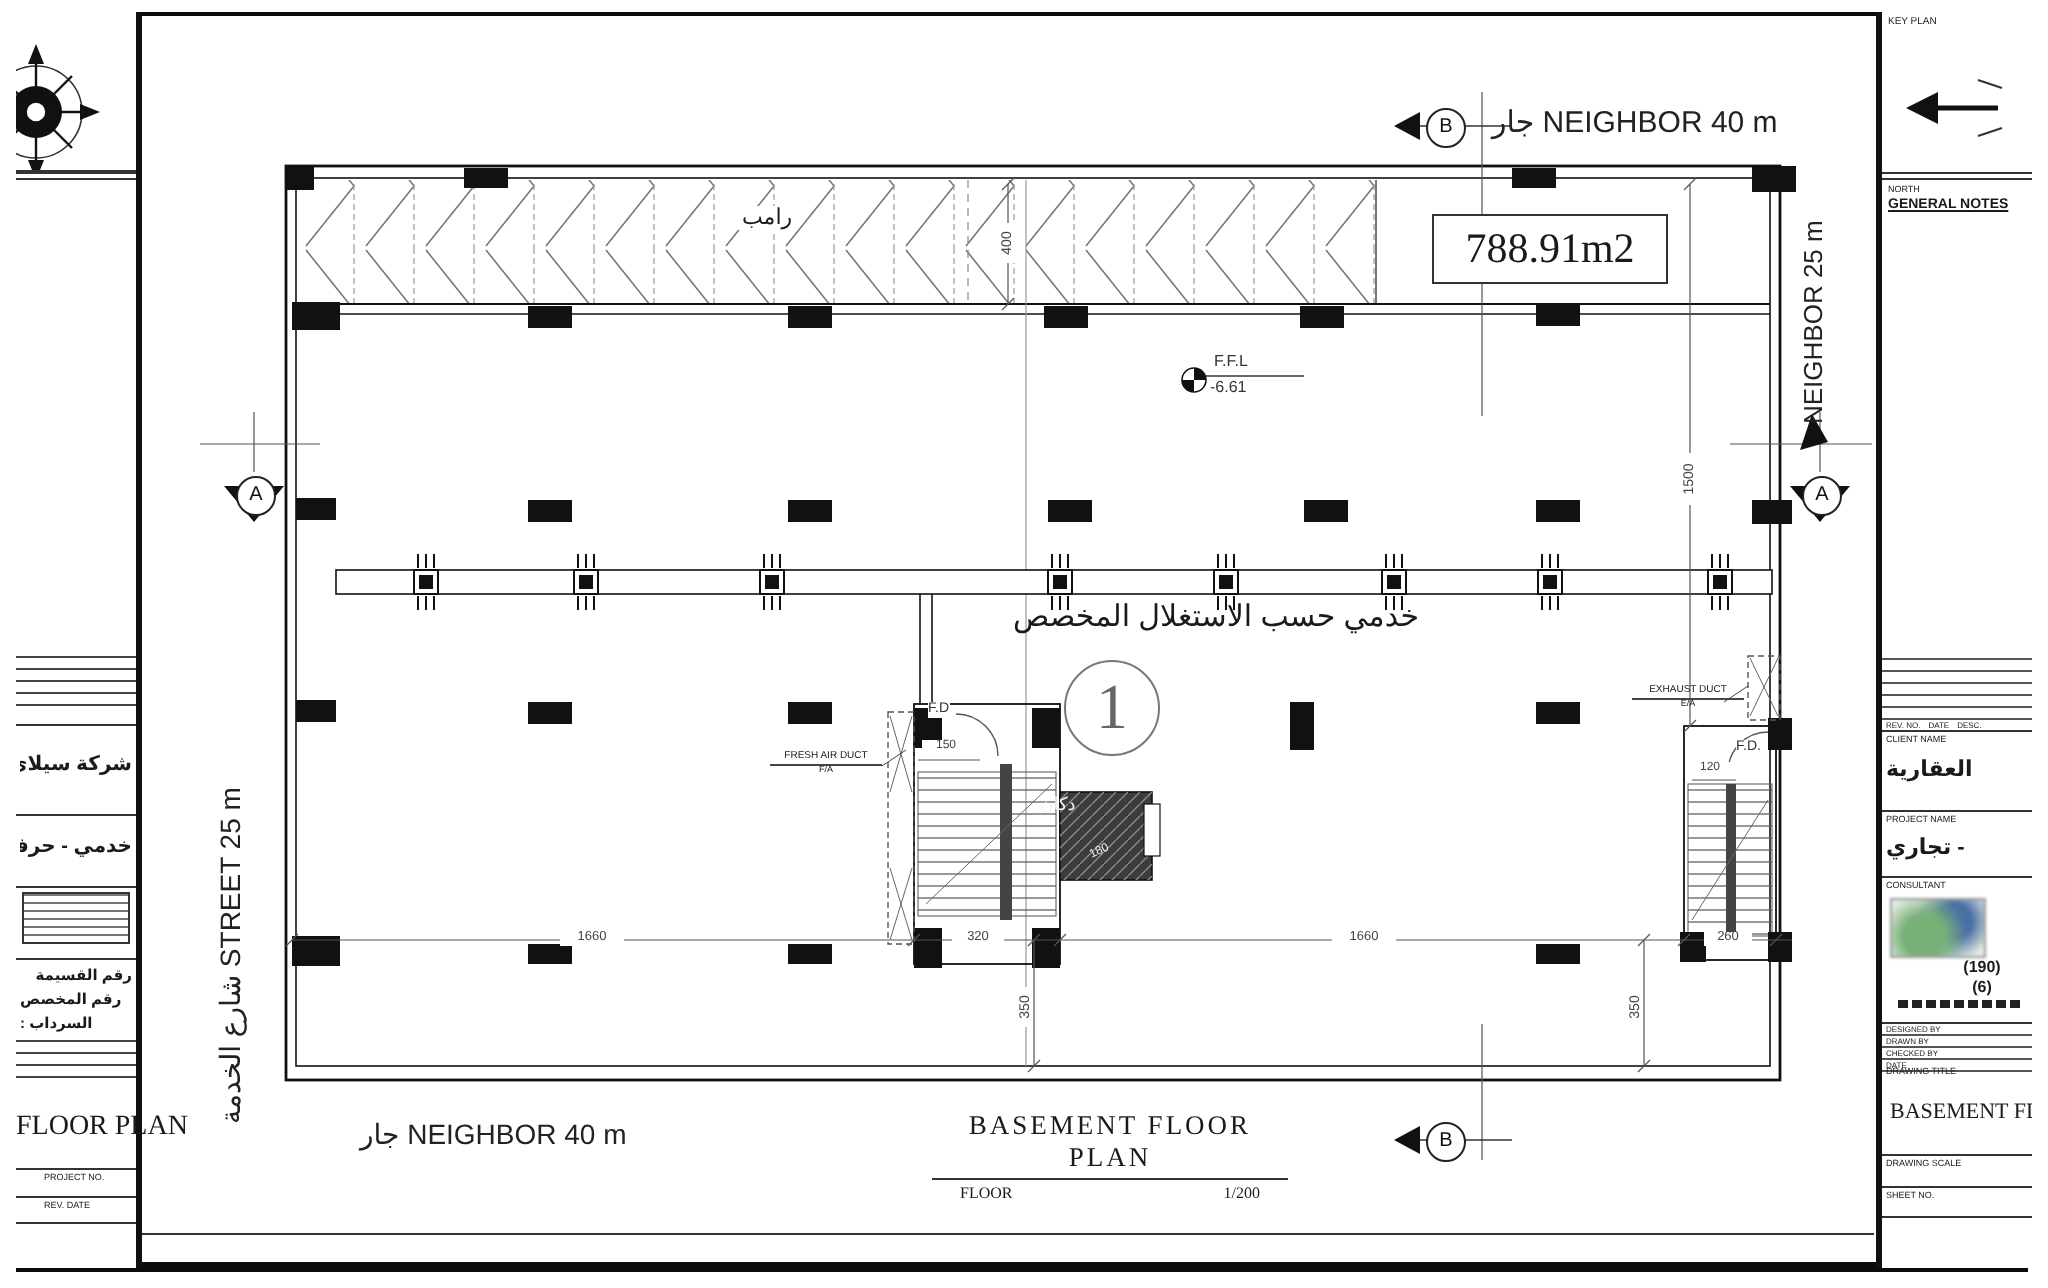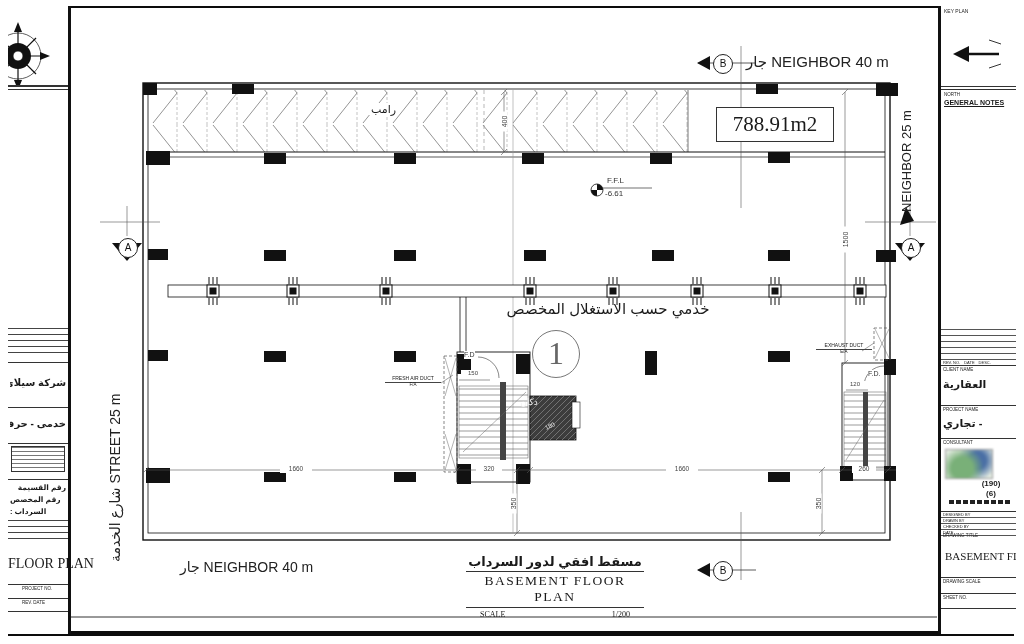--- a/index.html
+++ b/index.html
@@ -251,24 +251,23 @@
   <div class="vdim" style="left:832px;top:236px;width:26px;">1500</div>
   <div class="vdim" style="left:503px;top:500px;width:20px;">350</div>
   <div class="vdim" style="left:808px;top:500px;width:20px;">350</div>
 
   <div class="marker" style="left:713px;top:54px;">B</div>
   <div class="marker" style="left:713px;top:561px;">B</div>
   <div class="marker" style="left:118px;top:238px;">A</div>
   <div class="marker" style="left:901px;top:238px;">A</div>
 
   <div class="titleblock">
-    <div class="t-ar">مسقط افقي لدور السرداب</div>
     <div class="t-en">BASEMENT FLOOR PLAN</div>
     <div class="t-sc">
-      <span>SCALE</span>
+      <span>FLOOR</span>
       <span>1/200</span>
     </div>
   </div>
 
   <div class="lpanel">
     <div class="sect" style="top:0;height:80px;border-bottom:1px solid #333;overflow:hidden;">
       <svg width="62" height="80">
         <circle cx="10" cy="50" r="23" fill="none" stroke="#333" stroke-width="0.8"></circle>
         <circle cx="10" cy="50" r="13" fill="#111"></circle>
         <g stroke="#111" stroke-width="1.2">

